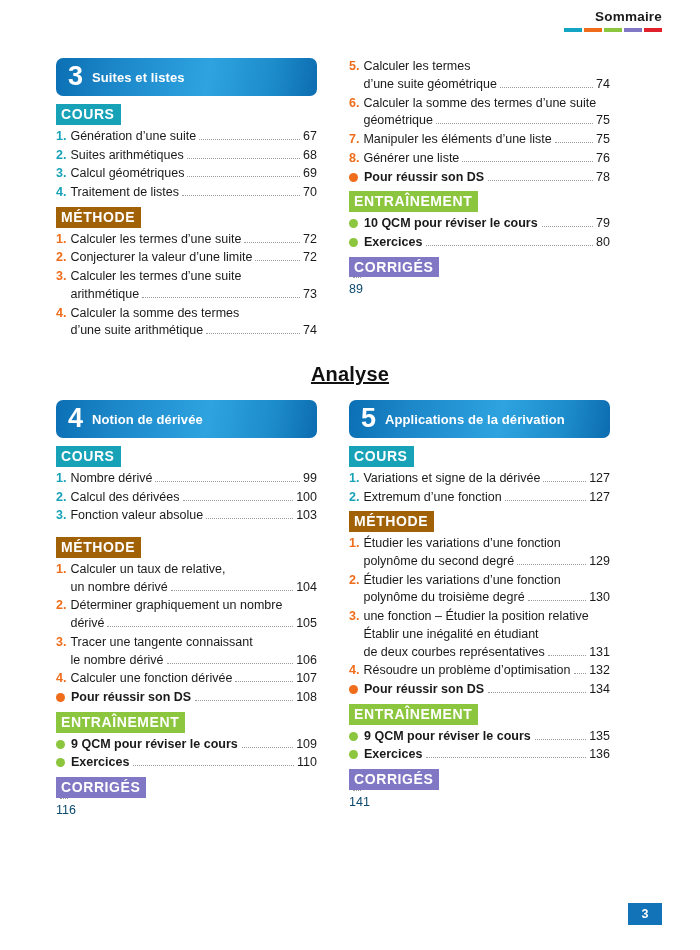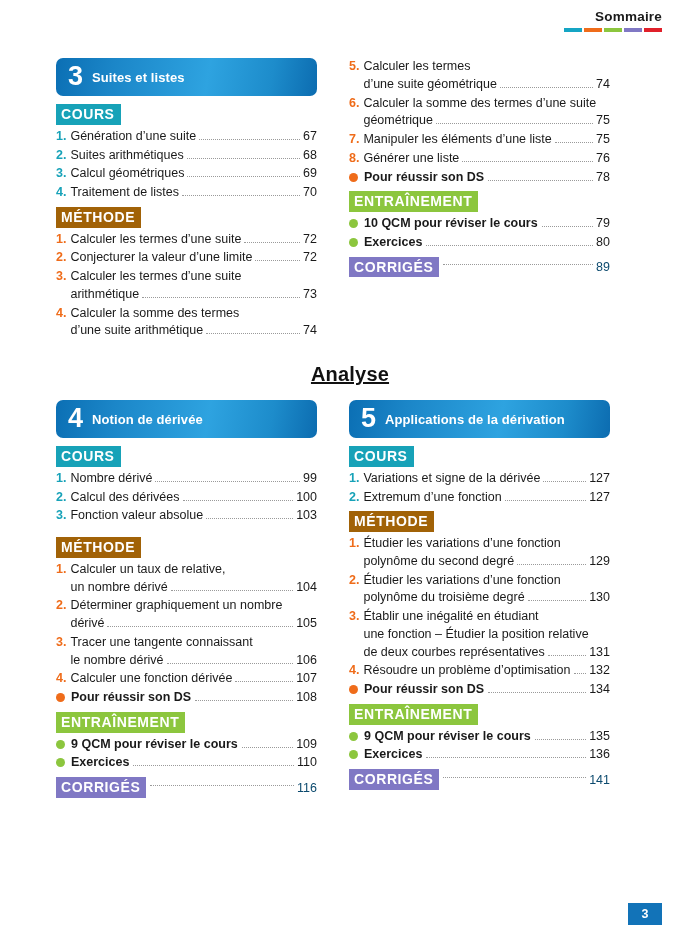--- a/index.html
+++ b/index.html
@@ -99,22 +99,23 @@
   .badge-cours        { background: #17a2b8; }
   .badge-methode      { background: #a16207; }
   .badge-entrainement { background: #8cc63e; }
   .badge-corriges     { background: #8078c4; }
 
   .badge-row { margin: 5px 0 3px 0; }
 
   
   .corriges-row {
     display: flex;
-    align-items: center;
+    align-items: flex-start;
     margin-top: 5px;
+    flex-direction: column;
   }
   .corriges-row .dots {
     flex: 1 1 auto;
     border-bottom: 1.6px dotted #9a9a9a;
     margin: 0 3px 4px 4px;
     min-width: 8px;
   }
   .corriges-row .pg {
     font-size: 12.5px;
     color: #0c4a6e;
@@ -597,22 +598,22 @@
               <span class="line-last">
                 <span class="txt">polynôme du troisième degré</span>
                 <span class="dots"></span>
                 <span class="entry-pg">130</span>
               </span>
             </span>
           </div>
           <div class="entry">
             <span class="entry-num num-methode">3.</span>
             <span class="entry-body">
+              <span class="line">une fonction – Étudier la position relative</span>
               <span class="line">Établir une inégalité en étudiant</span>
-              <span class="line">une fonction – Étudier la position relative</span>
               <span class="line-last">
                 <span class="txt">de deux courbes représentatives</span>
                 <span class="dots"></span>
                 <span class="entry-pg">131</span>
               </span>
             </span>
           </div>
           <div class="entry">
             <span class="entry-num num-methode">4.</span>
             <span class="entry-body">

